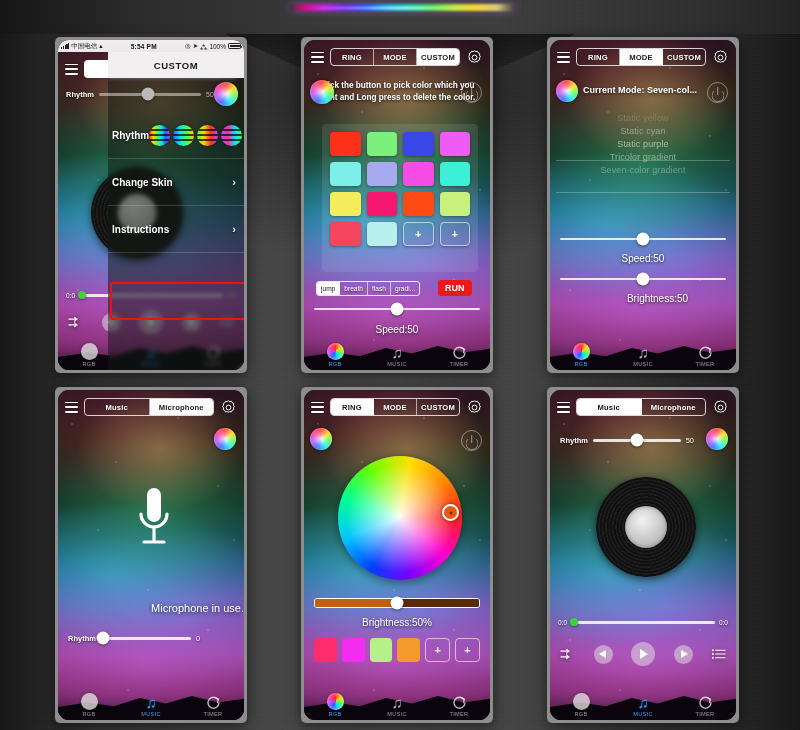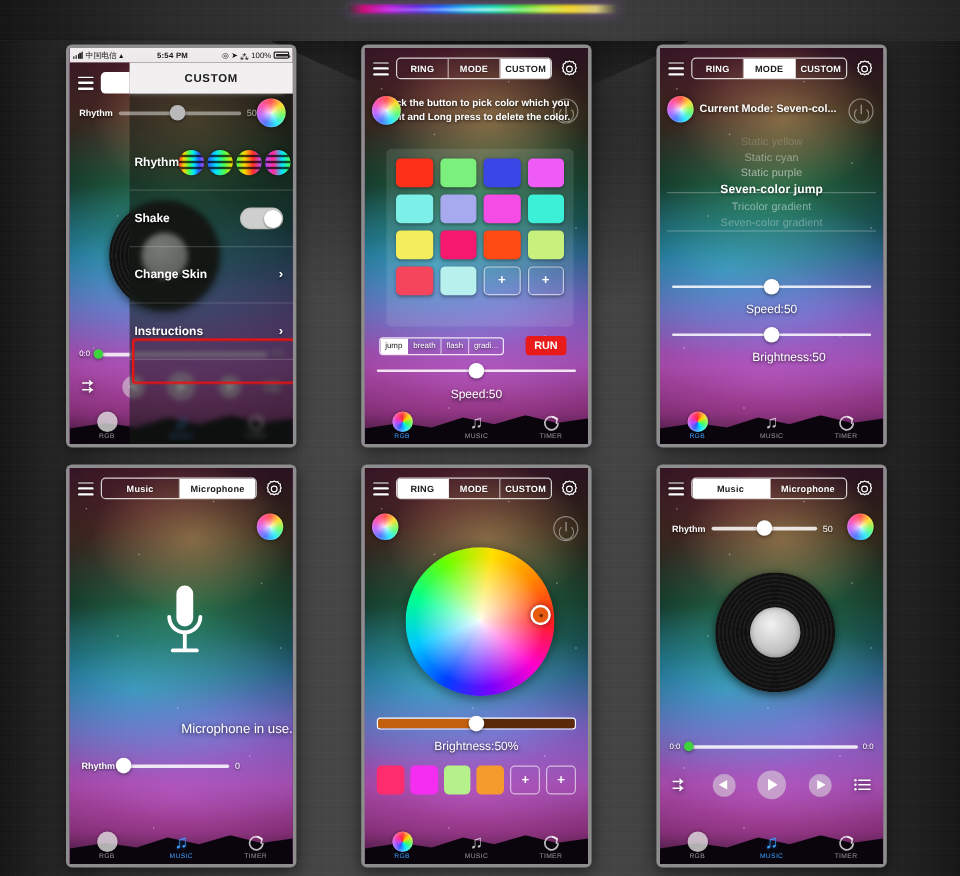--- a/index.html
+++ b/index.html
@@ -49,21 +49,21 @@
   }
 
   
   .phone {
     position: absolute; width: 192px; height: 336px;
     background: #8d8d8d; border-radius: 5px; padding: 3px;
     box-shadow: 0 3px 14px rgba(0,0,0,.55);
   }
   .screen {
     position: relative; width: 100%; height: 100%; overflow: hidden;
-    border-radius: 0; background: #701a75;
+    border-radius: 11px; background: #0f172a;
   }
   
   .wall { position: absolute; inset: 0; }
   .wall::before {
     content:""; position:absolute; inset:0;
     background:
       radial-gradient(ellipse 120px 90px at 55% 18%, rgba(190,150,90,.55), rgba(0,0,0,0) 70%),
       radial-gradient(ellipse 150px 120px at 35% 10%, rgba(120,40,60,.45), rgba(0,0,0,0) 72%),
       radial-gradient(ellipse 160px 120px at 50% 36%, rgba(70,190,120,.45), rgba(0,0,0,0) 70%),
       radial-gradient(ellipse 200px 100px at 30% 56%, rgba(60,200,235,.55), rgba(0,0,0,0) 72%),
@@ -375,26 +375,20 @@
             </span>
           <span class="ricon" style="background:linear-gradient(90deg,#b24dff,#ff2d9a,#00e5ff,#4dff4d);">
               <i></i>
               <i></i>
               <i></i>
             </span>
         </div>
 
       </div>
 
-      <div class="sheet-row">
-        <span class="lbl">Shake</span>
-        <div class="toggle">
-            <b></b>
-          </div>
-      </div>
 
       <div class="sheet-row">
         <span class="lbl">Change Skin</span>
         <span class="chev">›</span>
       </div>
 
       <div class="sheet-row">
         <span class="lbl">Instructions</span>
         <span class="chev">›</span>
       </div>
@@ -571,21 +565,20 @@
     </div>
 
     <div class="wheel-puck" style="left:6px; top:40px; width:22px; height:22px; z-index:5;"></div>
     <div class="power" style="right:8px; top:42px; z-index:5;"></div>
     <div class="curmode" style="left:33px; top:45px;">Current Mode: Seven-col...</div>
 
     <div class="modelist" style="top:72px;">
       <div class="mi f1">Static yellow</div>
       <div class="mi f2">Static cyan</div>
       <div class="mi f3">Static purple</div>
-      <div class="mi sel">Seven-color jump</div>
       <div class="mi f4">Tricolor gradient</div>
       <div class="mi f5">Seven-color gradient</div>
     </div>
     <div class="modeline" style="top:120px;"></div>
     <div class="modeline" style="top:152px;"></div>
 
     <div class="slider-row" style="left:10px; right:10px; top:198px;">
       <div class="track">
         <div class="knob" style="left:50%;"></div>
       </div>

